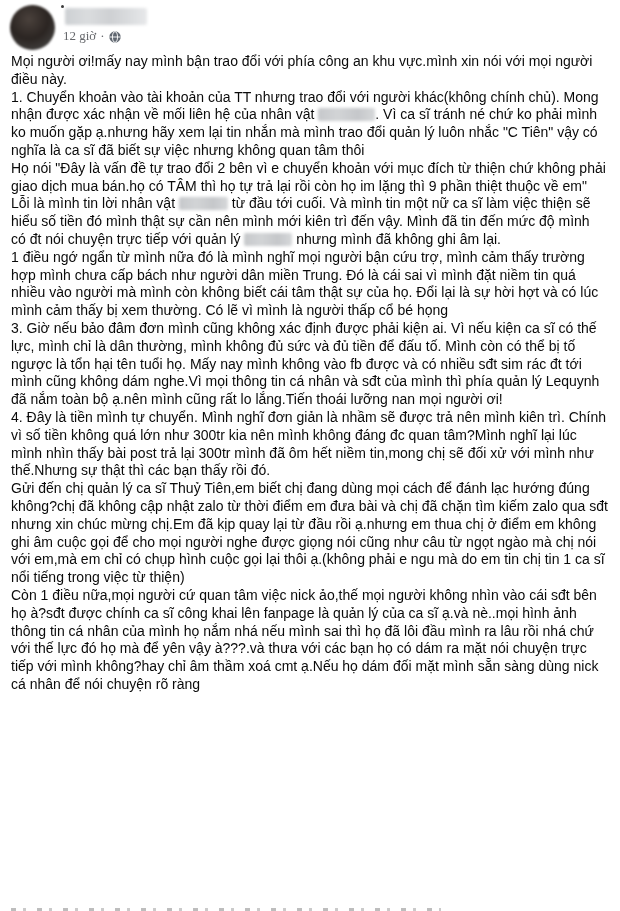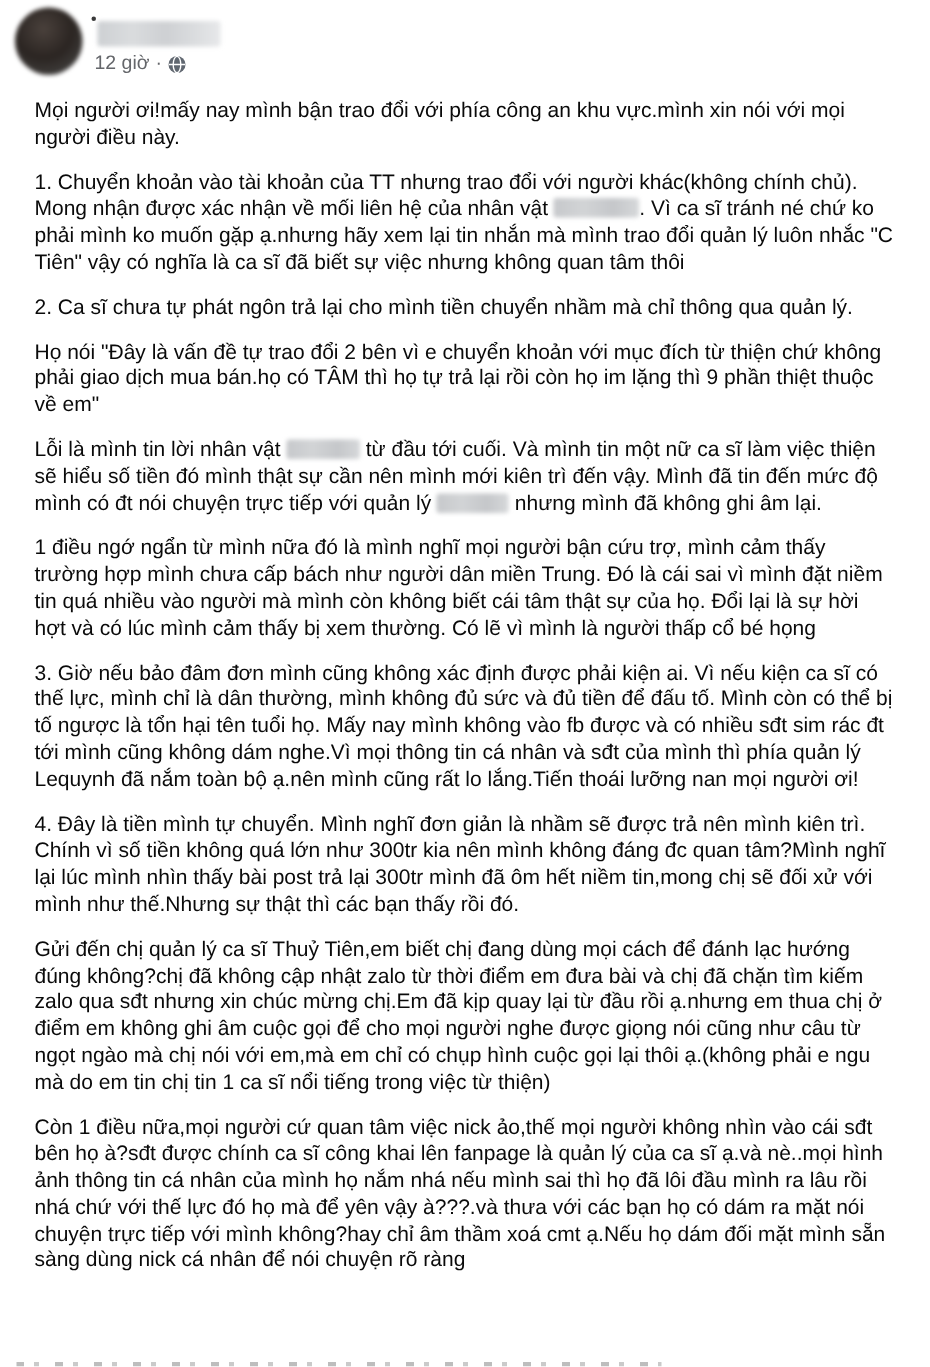--- a/index.html
+++ b/index.html
@@ -7,22 +7,22 @@
   body {
     width: 620px; height: 911px;
     background: #ffffff;
     font-family: "Liberation Sans", "DejaVu Sans", sans-serif;
     overflow: hidden;
   }
   .post { width: 620px; height: 911px; position: relative; background: #fff; }
 
   
   .post-header {
-    display: flex; align-items: flex-end;
-    padding: 5px 10px 0 10px; height: 50px;
+    display: flex; align-items: flex-start;
+    padding: 5px 10px 0 10px; height: 50px; font-family: Liberation Serif, serif;
   }
   .avatar {
     width: 45px; height: 45px; border-radius: 50%;
     background: radial-gradient(circle at 42% 32%, #4a413c 0%, #2b2522 48%, #3b3836 72%, #70747a 100%);
     filter: blur(1.3px);
     flex: 0 0 45px;
   }
   .header-meta { margin-left: 8px; padding-top: 3px; position: relative; }
   .artifact-dot {
     position: absolute; left: -2px; top: 0;
@@ -42,21 +42,21 @@
   .globe { width: 12px; height: 12px; display: inline-block; margin-top: 1px; }
 
   
   .post-text {
     padding: 3px 12px 0 11px;
     color: #0a0a0a;
     font-size: 14px;
     line-height: 17.8px;
     letter-spacing: 0;
   }
-  .post-text p { margin: 12px; }
+  .post-text p { margin: 0; }
   .redacted-inline {
     display: inline-block; height: 13px; border-radius: 2px;
     background: linear-gradient(90deg, #c6c8cb 0%, #d2d4d6 35%, #c5c7ca 70%, #d6d8da 100%);
     filter: blur(1.4px);
     vertical-align: -2px;
   }
 
   
   .cutoff-line {
     position: absolute; left: 11px; bottom: 0;
@@ -85,21 +85,20 @@
             <line x1="0.6" y1="8" x2="15.4" y2="8" stroke="#ffffff" stroke-width="1.2"></line>
           </svg>
         </span>
       </div>
     </div>
   </div>
 
   <div class="post-text">
       <p>Mọi người ơi!mấy nay mình bận trao đổi với phía công an khu vực.mình xin nói với mọi người điều này.</p>
       <p>1. Chuyển khoản vào tài khoản của TT nhưng trao đổi với người khác(không chính chủ). Mong nhận được xác nhận về mối liên hệ của nhân vật <span class="redacted-inline" style="width: 57px;"></span>. Vì ca sĩ tránh né chứ ko phải mình ko muốn gặp ạ.nhưng hãy xem lại tin nhắn mà mình trao đổi quản lý luôn nhắc "C Tiên" vậy có nghĩa là ca sĩ đã biết sự việc nhưng không quan tâm thôi</p>
-      <p>2. Ca sĩ chưa tự phát ngôn trả lại cho mình tiền chuyển nhầm mà chỉ thông qua quản lý.</p>
       <p>Họ nói "Đây là vấn đề tự trao đổi 2 bên vì e chuyển khoản với mục đích từ thiện chứ không phải giao dịch mua bán.họ có TÂM thì họ tự trả lại rồi còn họ im lặng thì 9 phần thiệt thuộc về em"</p>
       <p>Lỗi là mình tin lời nhân vật <span class="redacted-inline" style="width: 49px;"></span> từ đầu tới cuối. Và mình tin một nữ ca sĩ làm việc thiện sẽ hiểu số tiền đó mình thật sự cần nên mình mới kiên trì đến vậy. Mình đã tin đến mức độ mình có đt nói chuyện trực tiếp với quản lý <span class="redacted-inline" style="width: 48px;"></span> nhưng mình đã không ghi âm lại.</p>
       <p>1 điều ngớ ngẩn từ mình nữa đó là mình nghĩ mọi người bận cứu trợ, mình cảm thấy trường hợp mình chưa cấp bách như người dân miền Trung. Đó là cái sai vì mình đặt niềm tin quá nhiều vào người mà mình còn không biết cái tâm thật sự của họ. Đổi lại là sự hời hợt và có lúc mình cảm thấy bị xem thường. Có lẽ vì mình là người thấp cổ bé họng</p>
       <p>3. Giờ nếu bảo đâm đơn mình cũng không xác định được phải kiện ai. Vì nếu kiện ca sĩ có thế lực, mình chỉ là dân thường, mình không đủ sức và đủ tiền để đấu tố. Mình còn có thể bị tố ngược là tổn hại tên tuổi họ. Mấy nay mình không vào fb được và có nhiều sđt sim rác đt tới mình cũng không dám nghe.Vì mọi thông tin cá nhân và sđt của mình thì phía quản lý Lequynh đã nắm toàn bộ ạ.nên mình cũng rất lo lắng.Tiến thoái lưỡng nan mọi người ơi!</p>
       <p>4. Đây là tiền mình tự chuyển. Mình nghĩ đơn giản là nhầm sẽ được trả nên mình kiên trì. Chính vì số tiền không quá lớn như 300tr kia nên mình không đáng đc quan tâm?Mình nghĩ lại lúc mình nhìn thấy bài post trả lại 300tr mình đã ôm hết niềm tin,mong chị sẽ đối xử với mình như thế.Nhưng sự thật thì các bạn thấy rồi đó.</p>
       <p>Gửi đến chị quản lý ca sĩ Thuỷ Tiên,em biết chị đang dùng mọi cách để đánh lạc hướng đúng không?chị đã không cập nhật zalo từ thời điểm em đưa bài và chị đã chặn tìm kiếm zalo qua sđt nhưng xin chúc mừng chị.Em đã kịp quay lại từ đầu rồi ạ.nhưng em thua chị ở điểm em không ghi âm cuộc gọi để cho mọi người nghe được giọng nói cũng như câu từ ngọt ngào mà chị nói với em,mà em chỉ có chụp hình cuộc gọi lại thôi ạ.(không phải e ngu mà do em tin chị tin 1 ca sĩ nổi tiếng trong việc từ thiện)</p>
       <p>Còn 1 điều nữa,mọi người cứ quan tâm việc nick ảo,thế mọi người không nhìn vào cái sđt bên họ à?sđt được chính ca sĩ công khai lên fanpage là quản lý của ca sĩ ạ.và nè..mọi hình ảnh thông tin cá nhân của mình họ nắm nhá nếu mình sai thì họ đã lôi đầu mình ra lâu rồi nhá chứ với thế lực đó họ mà để yên vậy à???.và thưa với các bạn họ có dám ra mặt nói chuyện trực tiếp với mình không?hay chỉ âm thầm xoá cmt ạ.Nếu họ dám đối mặt mình sẵn sàng dùng nick cá nhân để nói chuyện rõ ràng</p>
     </div>
 
   <div class="cutoff-line"></div>

